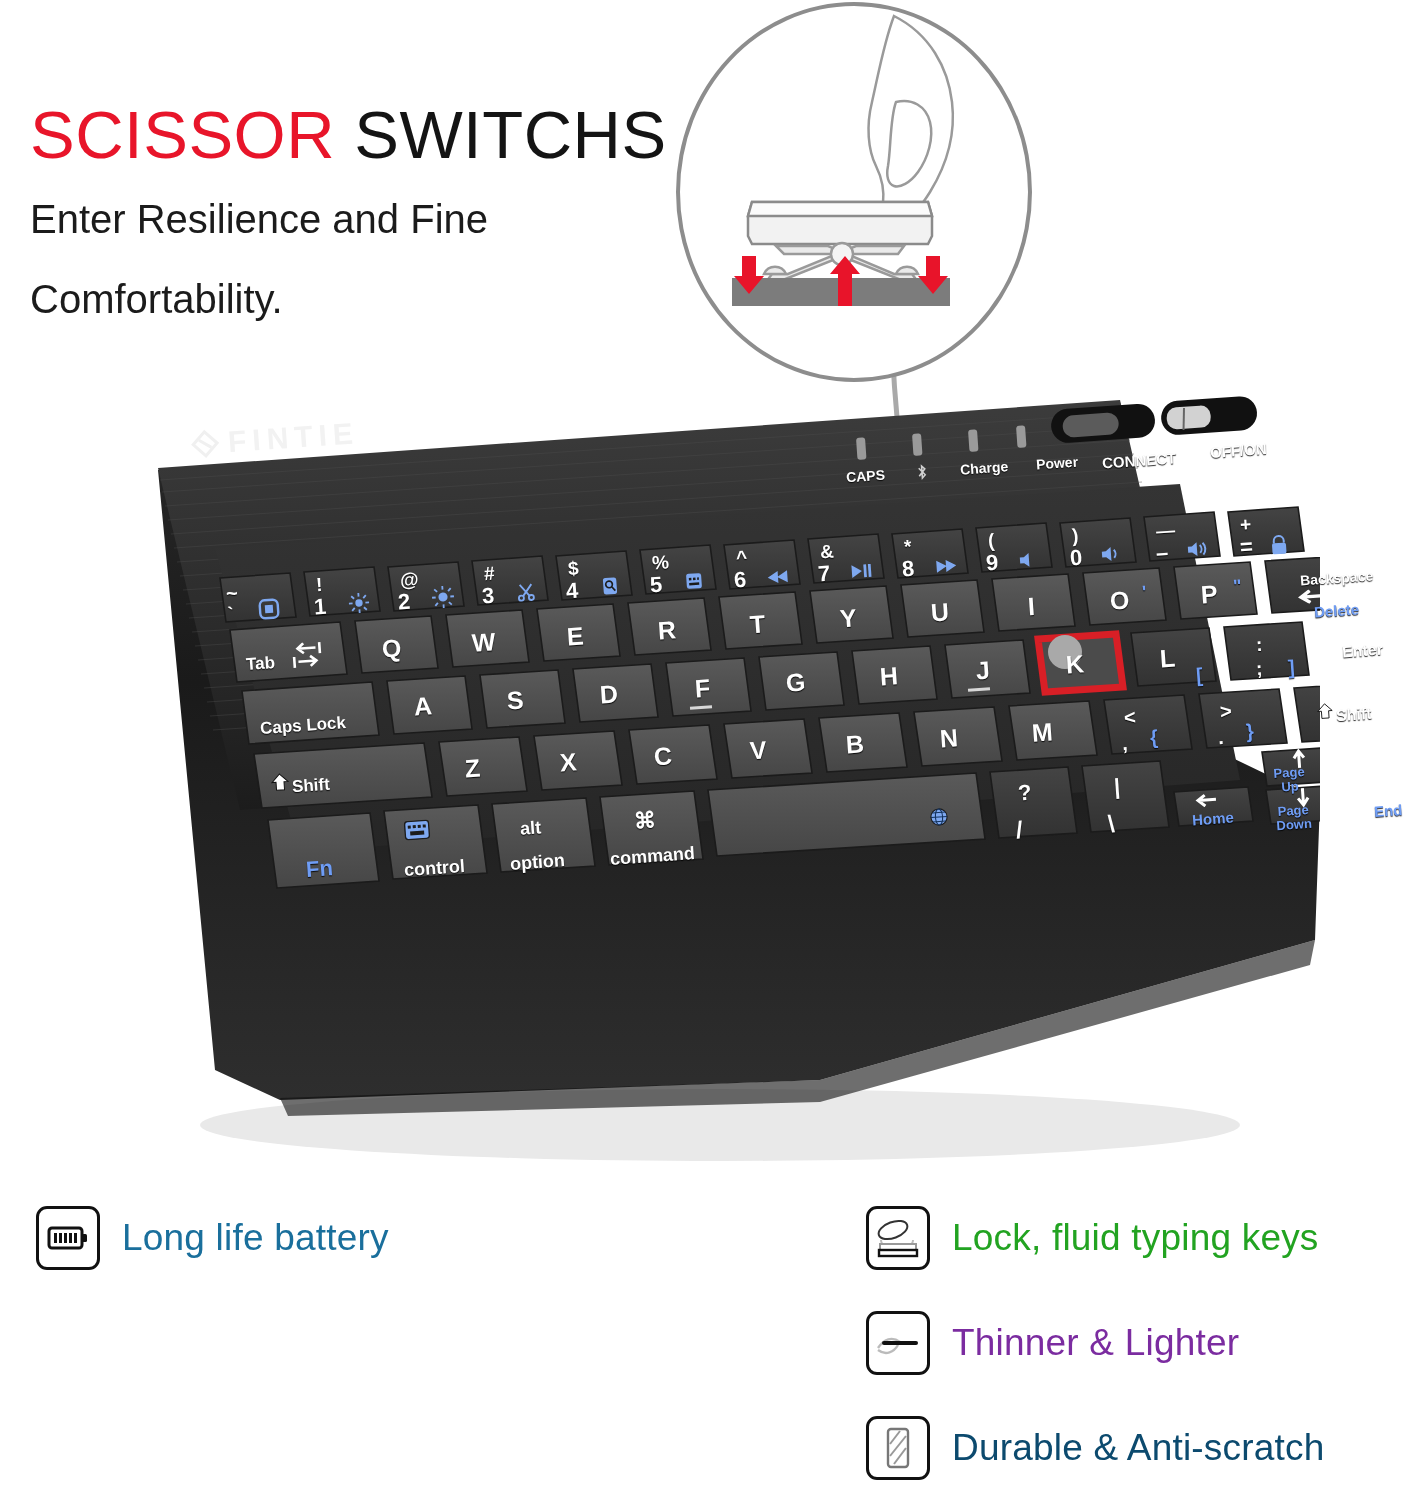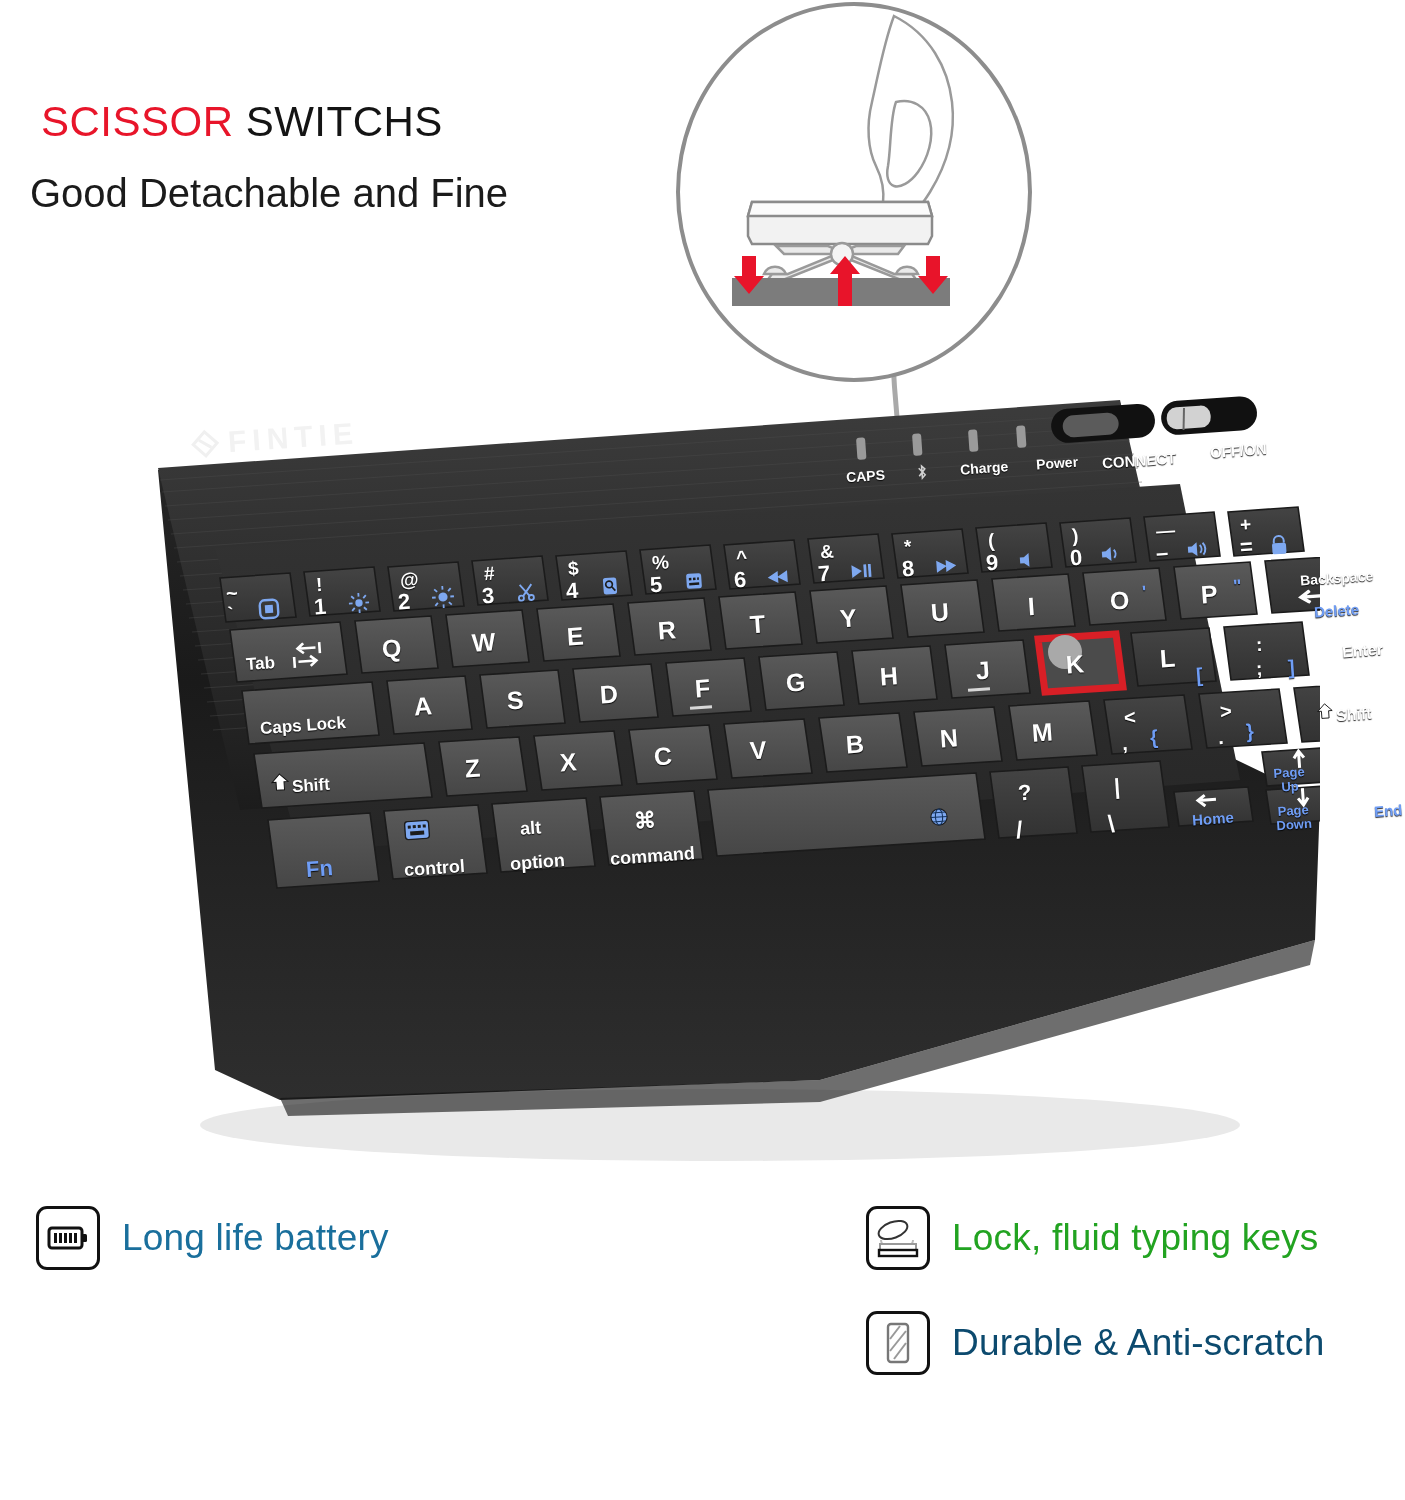--- a/index.html
+++ b/index.html
@@ -9,23 +9,22 @@
     background:#ffffff;
     font-family:"Liberation Sans", sans-serif;
     position:relative;overflow:hidden;
     -webkit-font-smoothing:antialiased;
   }
   .stage{position:absolute;inset:0;}
 
   
   #headline{position:absolute;left:30px;top:100px;width:640px;}
   #headline .h1{
-    font-size:42px;line-height:1.05;font-weight:400;letter-spacing:.5px;
+    font-size:67px;line-height:1.05;font-weight:400;letter-spacing:.5px;
     white-space:nowrap;
-    margin-left:11px;
   }
   #headline .h1 .red{color:#e8152a;}
   #headline .h1 .blk{color:#141414;}
   #headline .sub{
     margin-top:18px;font-size:40px;line-height:1.55;color:#1b1b1b;font-weight:400;
   }
 
   
   #callout{
     position:absolute;left:676px;top:2px;width:348px;height:372px;
@@ -67,21 +66,22 @@
   .ficon svg{display:block;}
   .ftext{font-size:37px;line-height:1;letter-spacing:.2px;white-space:nowrap;}
 </style>
 </head>
 <body>
 
 <div class="stage">
 
   <div id="headline">
     <div class="h1"><span class="red">SCISSOR</span><span class="blk"> SWITCHS</span></div>
-    <div class="sub">Good Detachable and Fine</div>
+    <div class="sub">Enter Resilience and Fine</div>
+    <div class="sub">Comfortability.</div>
   </div>
 
   <svg id="leader" viewBox="0 0 80 430">
     <path d="M12,0 C14,140 48,270 60,420" fill="none" stroke="#a9a9a9" stroke-width="5"></path>
   </svg>
 
   <div id="callout">
     <svg viewBox="0 0 348 372">
 
       <g>
@@ -536,20 +536,30 @@
             <ellipse cx="18" cy="12" rx="15" ry="8" transform="rotate(-20 18 12)" fill="#fff" stroke="#333" stroke-width="2"></ellipse>
             <path d="M6,22 a16,10 0 0 0 32,0" fill="#fff" stroke="#bbb" stroke-width="2"></path>
             <rect x="5" y="26" width="36" height="6" fill="#fff" stroke="#999" stroke-width="2"></rect>
             <rect x="4" y="32" width="38" height="6" fill="#fff" stroke="#111" stroke-width="2.4"></rect>
           </svg>
         </div>
         <div class="ftext" style="color:#22a321">Lock, fluid typing keys</div>
       </div>
       <div class="frow">
         <div class="ficon">
+          <svg width="48" height="34" viewBox="0 0 48 34">
+            <path d="M4,22 C10,13 18,10 26,16" fill="none" stroke="#bbb" stroke-width="2.4"></path>
+            <path d="M4,24 C12,30 20,26 24,19" fill="none" stroke="#bbb" stroke-width="2.4"></path>
+            <rect x="8" y="15" width="36" height="4" rx="2" fill="#111"></rect>
+          </svg>
+        </div>
+        <div class="ftext" style="color:#7b2ca0">Thinner &amp; Lighter</div>
+      </div>
+      <div class="frow">
+        <div class="ficon">
           <svg width="28" height="44" viewBox="0 0 28 44">
             <rect x="4" y="3" width="20" height="38" rx="3" fill="#fff" stroke="#777" stroke-width="2.4"></rect>
             <g stroke="#999" stroke-width="2" fill="none">
               <path d="M6,18 L16,5"></path>
                 <path d="M6,30 L22,10"></path>
                 <path d="M10,38 L22,22"></path>
             </g>
           </svg>
         </div>
         <div class="ftext" style="color:#0c4a6e">Durable &amp; Anti-scratch</div>

